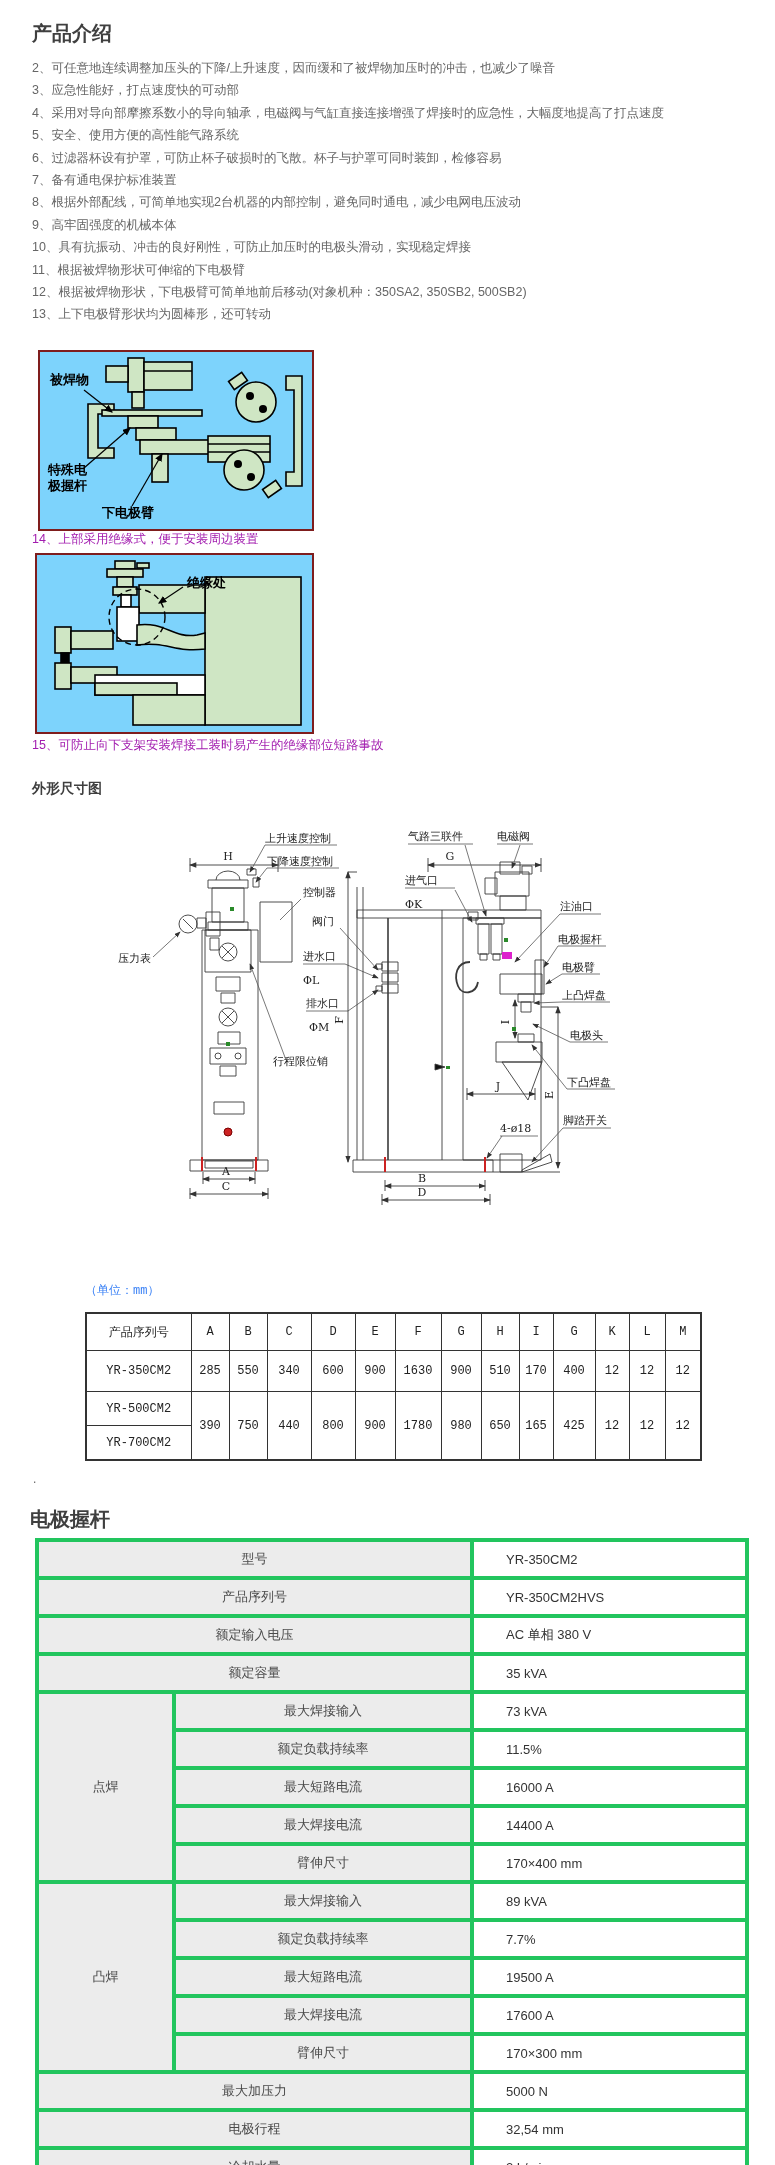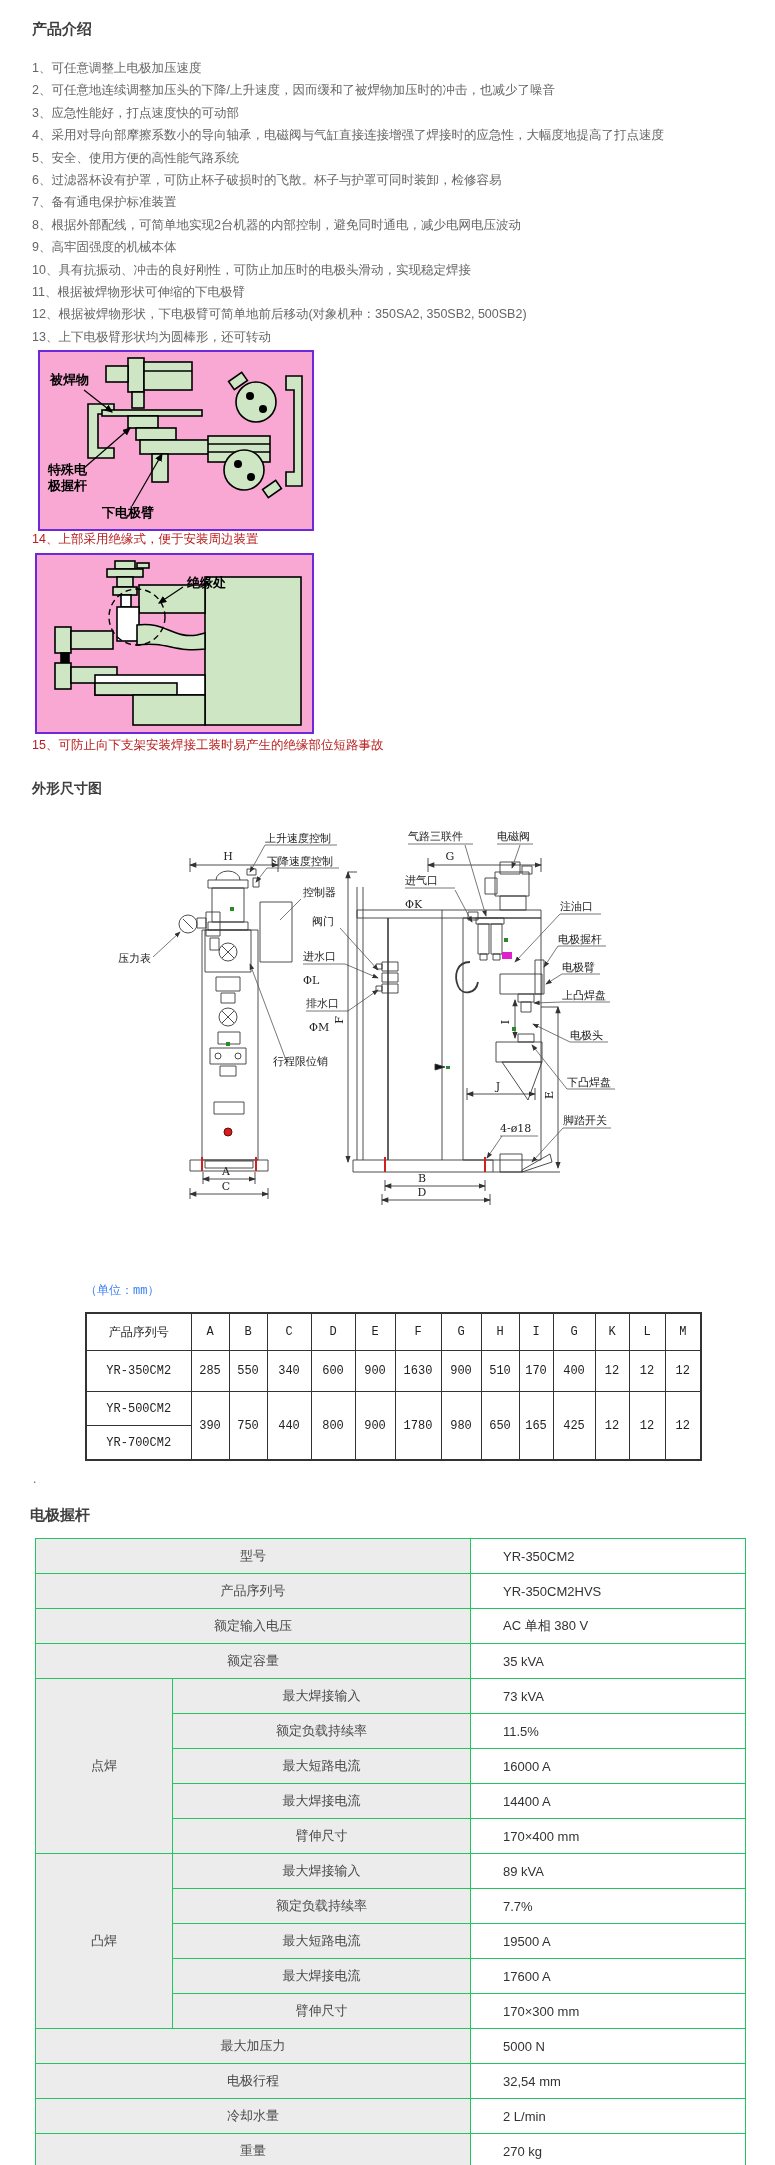--- a/index.html
+++ b/index.html
@@ -1,53 +1,52 @@
 <!DOCTYPE html>
 <html><head>
 <meta charset="utf-8">
 <style>
   html,body{margin:0;padding:0;background:#fff;}
   .page{position:relative;width:775px;height:2165px;background:#fff;overflow:hidden;
         font-family:"Liberation Sans","DejaVu Sans",sans-serif;color:#595959;}
   .abs{position:absolute;}
   h1,h2{margin:0;font-weight:bold;color:#3f3f3f;}
-  .h-main{font-size:15px;}
+  .h-main{font-size:20px;}
   .h-sub{font-size:14px;}
   .features{left:32px;top:57px;width:720px;font-size:12.5px;line-height:22.4px;color:#666;}
-  .feat-line{font-size:12.5px;color:#b91c1c;}
-  .figbox{border:2px solid #6d28d9;background:#f9a8d4;}
+  .feat-line{font-size:12.5px;color:#a21caf;}
+  .figbox{border:2px solid #7f1d1d;background:#7dd3fc;}
   .unit-note{font-family:"Liberation Mono","DejaVu Sans Mono",monospace;font-size:12px;color:#3b82f6;}
   
   table.dim{border-collapse:collapse;font-family:"Liberation Mono","DejaVu Sans Mono",monospace;
             font-size:12px;color:#222;}
   table.dim td,table.dim th{border:1px solid #333;text-align:center;font-weight:normal;padding:0 2px;}
   table.dim{border:2px solid #333;}
   table.dim th{height:36px;}
   table.dim td{height:40px;}
   table.dim .r23 td{height:33px;margin-left:47px;}
   
   table.spec{border-collapse:collapse;font-size:13px;width:710px;table-layout:fixed;}
-  table.spec td{border:1px solid #22c55e;height:32px;}
+  table.spec td{border:4px solid #22c55e;height:32px;}
   td.slbl{background:#ececec;text-align:center;color:#4a4a4a;}
   td.sval{background:#fff;color:#333;padding-left:32px;}
   
   .tdraw text{font-family:"DejaVu Serif","Liberation Serif",serif;font-size:11px;fill:#222;}
   .tdraw line,.tdraw rect,.tdraw path,.tdraw circle,.tdraw polygon,.tdraw polyline{vector-effect:non-scaling-stroke;}
   .fig svg text{font-family:"Liberation Sans","DejaVu Sans",sans-serif;font-weight:bold;font-size:13px;fill:#000;}
   .dot-line{font-size:12px;color:#666;}
 </style>
 </head>
 <body>
 
 <div class="page">
 
   <h1 class="abs h-main" style="left:32px;top:20px;">产品介绍</h1>
 
   <div class="abs features">
-    <div class="feat">1、可任意调整上电极加压速度</div>
     <div class="feat">2、可任意地连续调整加压头的下降/上升速度，因而缓和了被焊物加压时的冲击，也减少了噪音</div>
     <div class="feat">3、应急性能好，打点速度快的可动部</div>
     <div class="feat">4、采用对导向部摩擦系数小的导向轴承，电磁阀与气缸直接连接增强了焊接时的应急性，大幅度地提高了打点速度</div>
     <div class="feat">5、安全、使用方便的高性能气路系统</div>
     <div class="feat">6、过滤器杯设有护罩，可防止杯子破损时的飞散。杯子与护罩可同时装卸，检修容易</div>
     <div class="feat">7、备有通电保护标准装置</div>
     <div class="feat">8、根据外部配线，可简单地实现2台机器的内部控制，避免同时通电，减少电网电压波动</div>
     <div class="feat">9、高牢固强度的机械本体</div>
     <div class="feat">10、具有抗振动、冲击的良好刚性，可防止加压时的电极头滑动，实现稳定焊接</div>
     <div class="feat">11、根据被焊物形状可伸缩的下电极臂</div>

